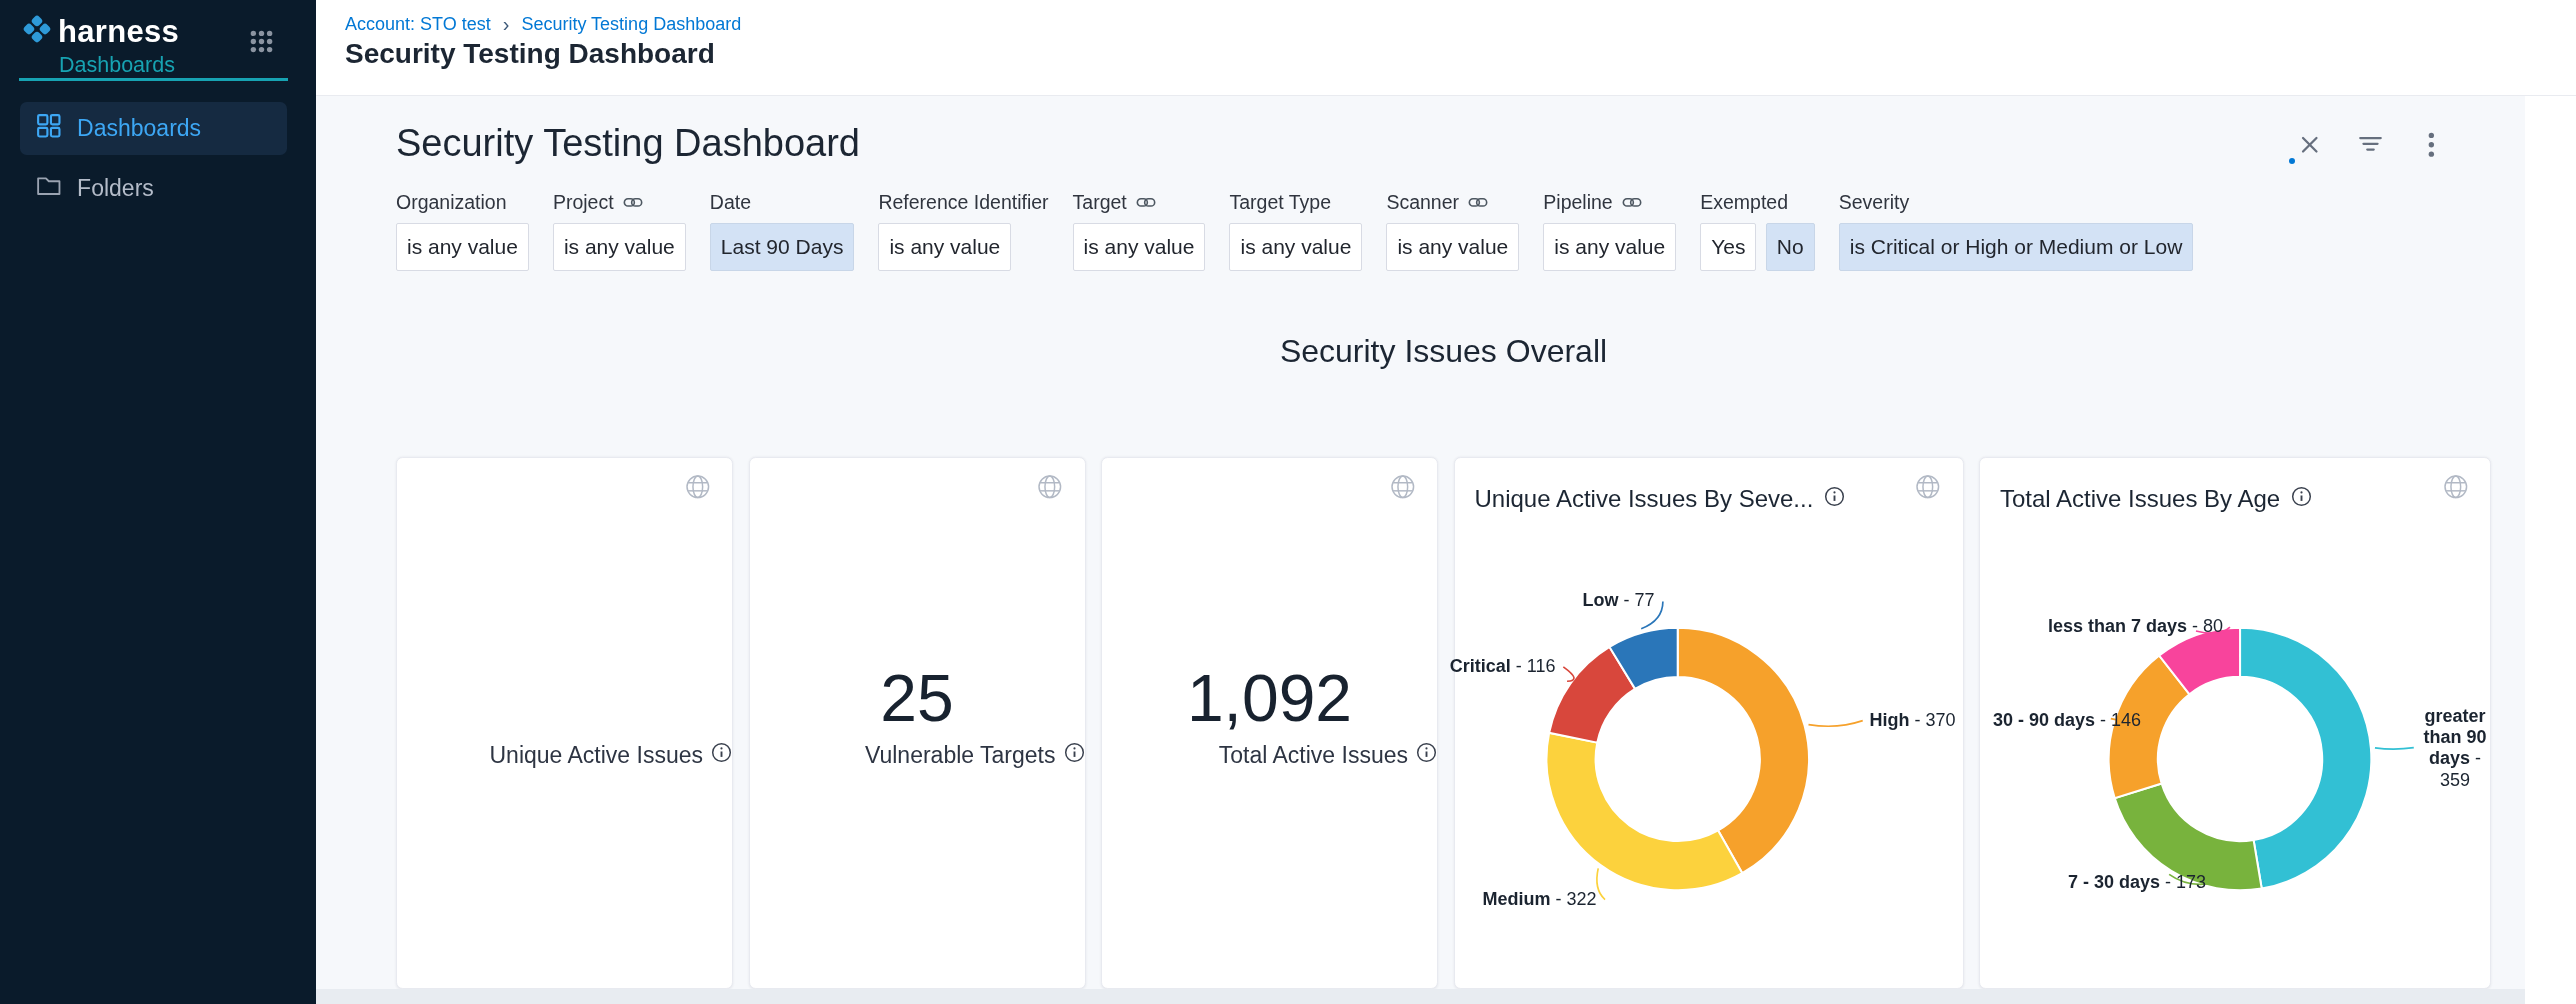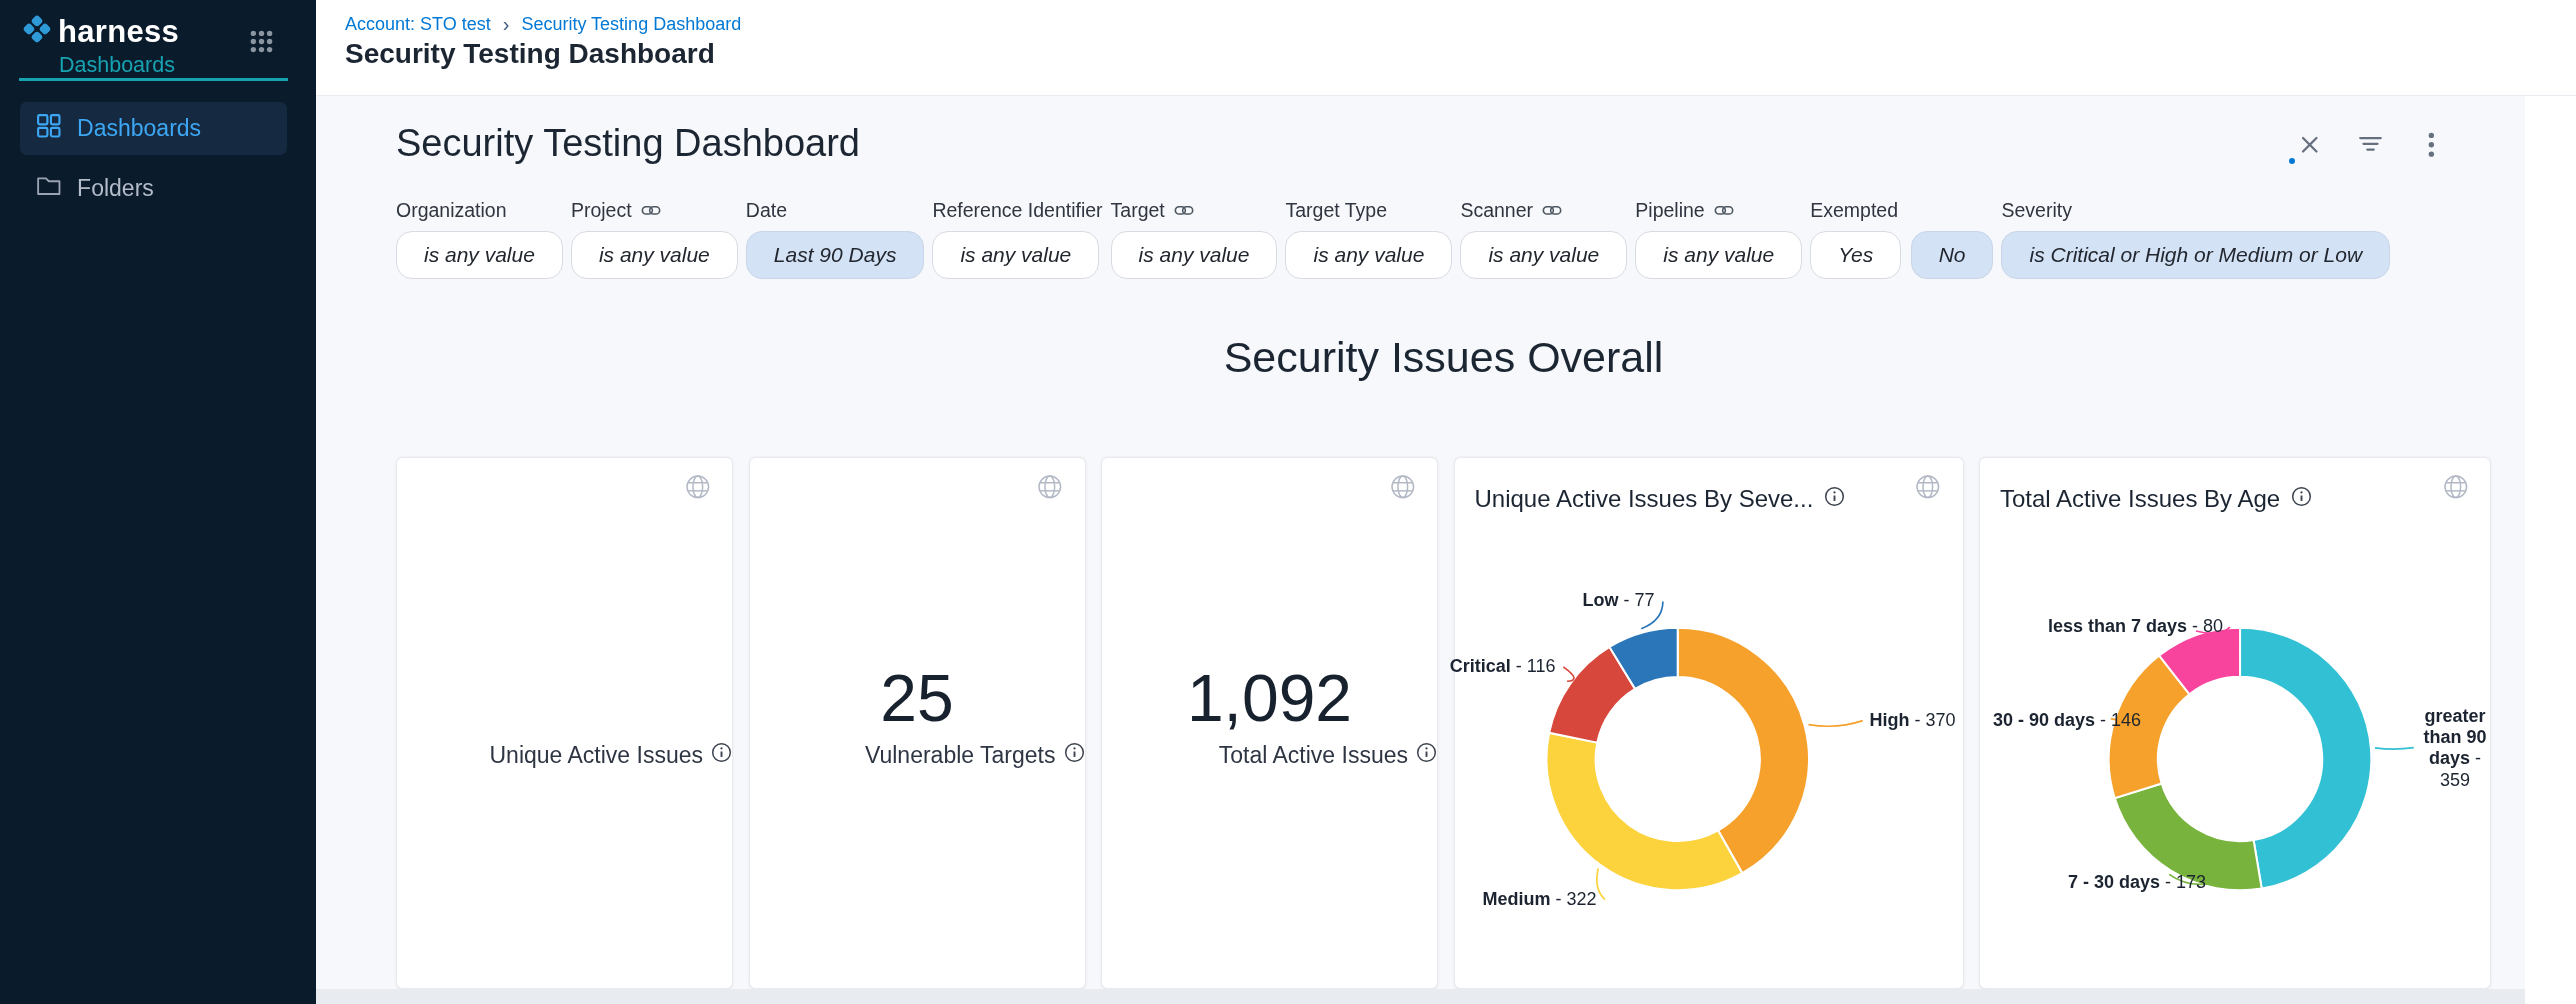--- a/index.html
+++ b/index.html
@@ -30,31 +30,31 @@
   .content{position:absolute;left:316px;top:96px;width:2209px;height:909px;background:#f6f8fb;}
   .right-gutter{position:absolute;left:2525px;top:96px;width:51px;height:909px;background:#ffffff;}
   .bottom-strip{position:absolute;left:0;top:893px;width:2209px;height:16px;background:#e8ecf1;}
 
   .dash-heading{position:absolute;left:80px;top:25.6px;font-size:38px;font-weight:400;color:#1c2633;}
   .toolbar{position:absolute;left:1982px;top:37px;display:flex;gap:38px;align-items:center;}
   .tool-btn{width:23px;height:23px;display:flex;align-items:center;justify-content:center;cursor:pointer;}
   .unsaved-dot{position:absolute;left:1973px;top:62px;width:6px;height:6px;border-radius:50%;background:#0278d5;}
 
   
-  .filters{position:absolute;left:80px;top:104px;display:flex;gap:8px;align-items:flex-start;}
+  .filters{position:absolute;left:80px;top:96px;display:flex;gap:24px;align-items:flex-start;}
   .filter-group{display:flex;flex-direction:column;gap:10.8px;}
   .filter-label{font-size:19.5px;color:#30353f;display:flex;align-items:center;gap:9.4px;white-space:nowrap;height:20px;}
-  .filter-btn{height:48px;border-radius:16px;border:1.3px solid #d8dbe4;background:#ffffff;font-size:21px;color:#22262e;
-              display:flex;align-items:center;justify-content:center;padding:0 27px;white-space:nowrap;
-              box-sizing:border-box;width:max-content;cursor:pointer;font-style:italic;}
+  .filter-btn{height:48px;border-radius:2px;border:1.3px solid #d8dbe4;background:#ffffff;font-size:21px;color:#22262e;
+              display:flex;align-items:center;justify-content:center;padding:0 10px;white-space:nowrap;
+              box-sizing:border-box;width:max-content;cursor:pointer;}
   .filter-btn.selected{background:#d3e2f5;border-color:#c8d6e8;}
   .exempt-row{display:flex;gap:9.4px;}
 
   .section-title{position:absolute;left:80px;width:2095px;top:237px;text-align:center;
-                 font-size:43px;font-weight:400;color:#1c2633;}
+                 font-size:32px;font-weight:400;color:#1c2633;}
 
   
   .cards{position:absolute;left:80px;top:361px;display:flex;gap:15.5px;}
   .card{position:relative;background:#ffffff;border-radius:6.7px;height:532px;
         border:0.7px solid #e8eaf0;box-sizing:border-box;box-shadow:0 0.7px 2.7px rgba(20,30,50,.08);}
   .card.stat{width:337px;}
   .card.chart1{width:510px;}
   .card.chart2{width:512px;}
   .globe{position:absolute;top:16px;right:21.5px;cursor:pointer;}
   .stat-value{position:absolute;top:202px;left:0;width:100%;text-align:center;

